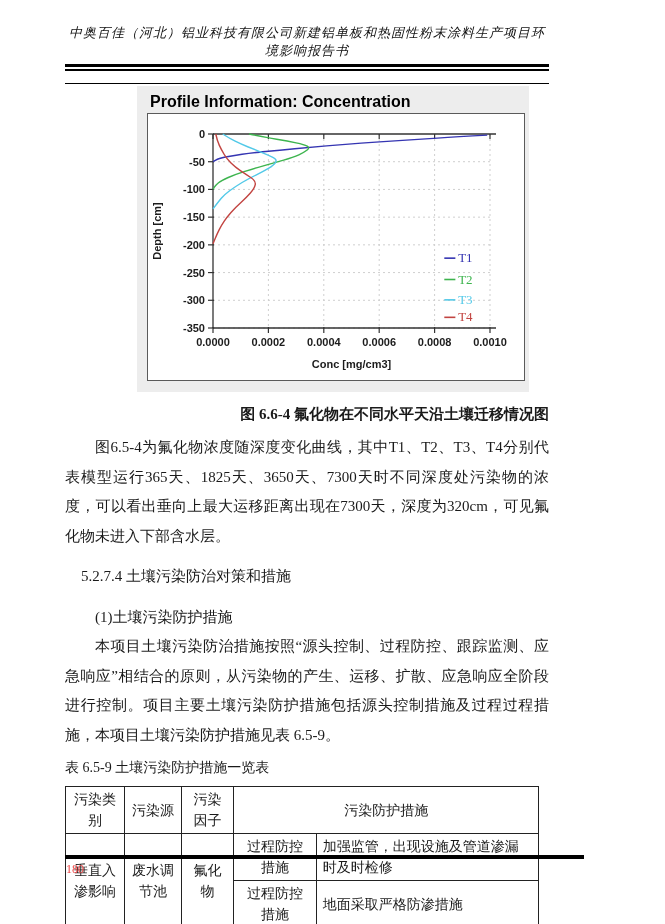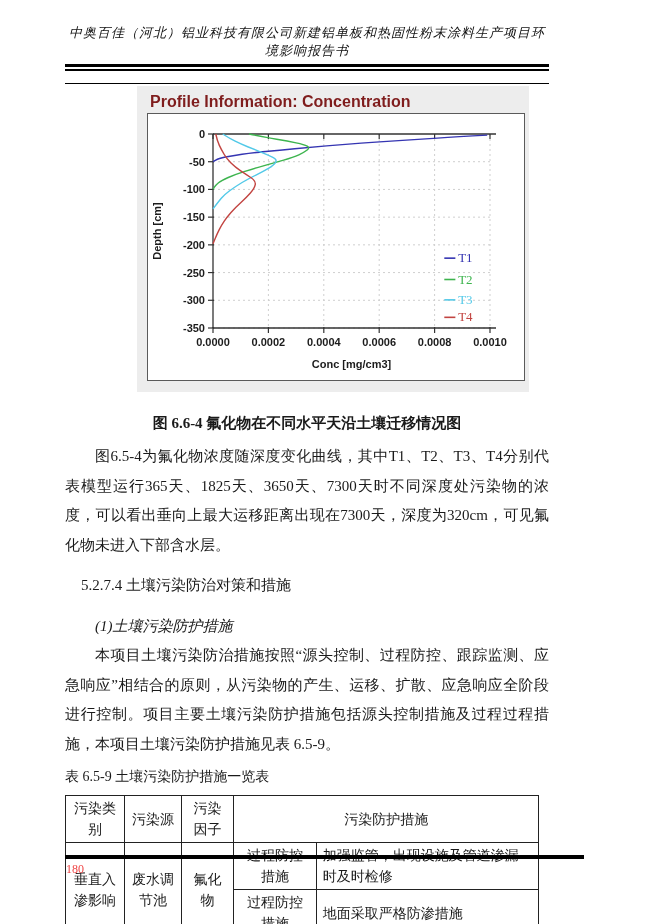--- a/index.html
+++ b/index.html
@@ -31,44 +31,44 @@
     margin-left:72px;
     width:392px;
     height:306px;
     background:#ededed;
     box-sizing:border-box;
   }
   .chart-title{
     font-family:"Liberation Sans","DejaVu Sans",sans-serif;
     font-weight:bold;
     font-size:16px;
-    color:#7f1d1d;
+    color:#000000;
     padding:7px 0 2px 13px;
   }
   .plot-panel{
     margin-left:10px;
     width:376px;
     height:266px;
     background:#ffffff;
     border:1px solid #5a5a5a;
     box-sizing:content-box;
   }
   
   .figure-caption{
-    margin-top:22px;
-    text-align:center;
+    margin-top:13px;
+    text-align:right;
     font-weight:bold;
     font-size:15px;
   }
   
   .body-text{font-size:15px;line-height:29.5px;}
   .para{ text-indent:2em; text-align:justify; margin:0; }
   .para-first{margin-top:9px;}
   .section-heading{ margin:11px 0 0 16px; text-indent:0; text-align:left; }
-  .sub-item{ margin:11px 0 0 0; text-indent:2em; text-align:left;font-style:italic; }
+  .sub-item{ margin:11px 0 0 0; text-indent:2em; text-align:left; }
   .table-caption{
     margin-top:7px;
     font-weight:normal;
     font-size:14px;
     line-height:22px;
   }
   
   table.measures{
     border-collapse:collapse;
     width:98%;

